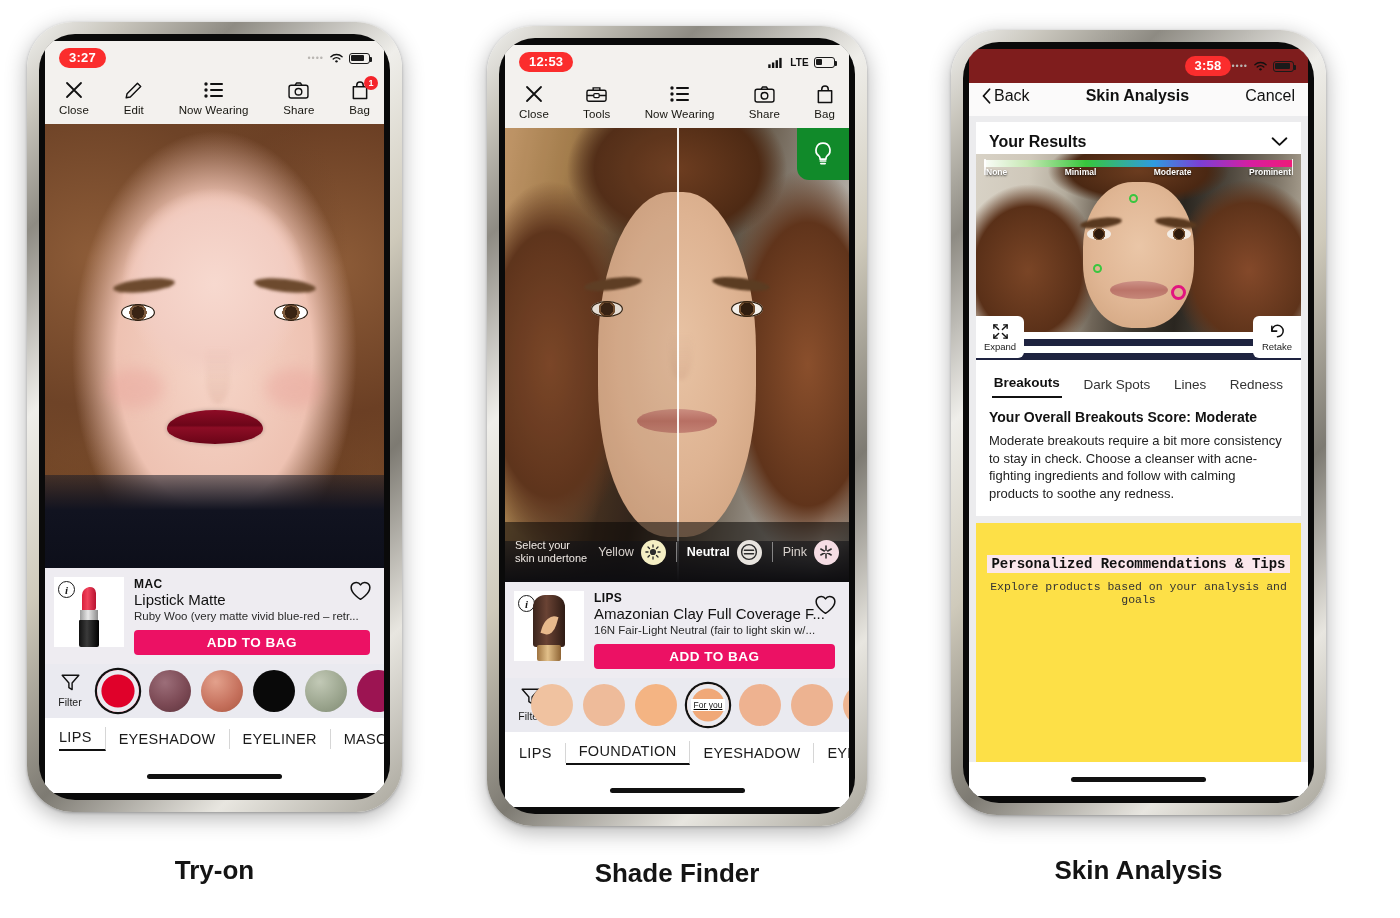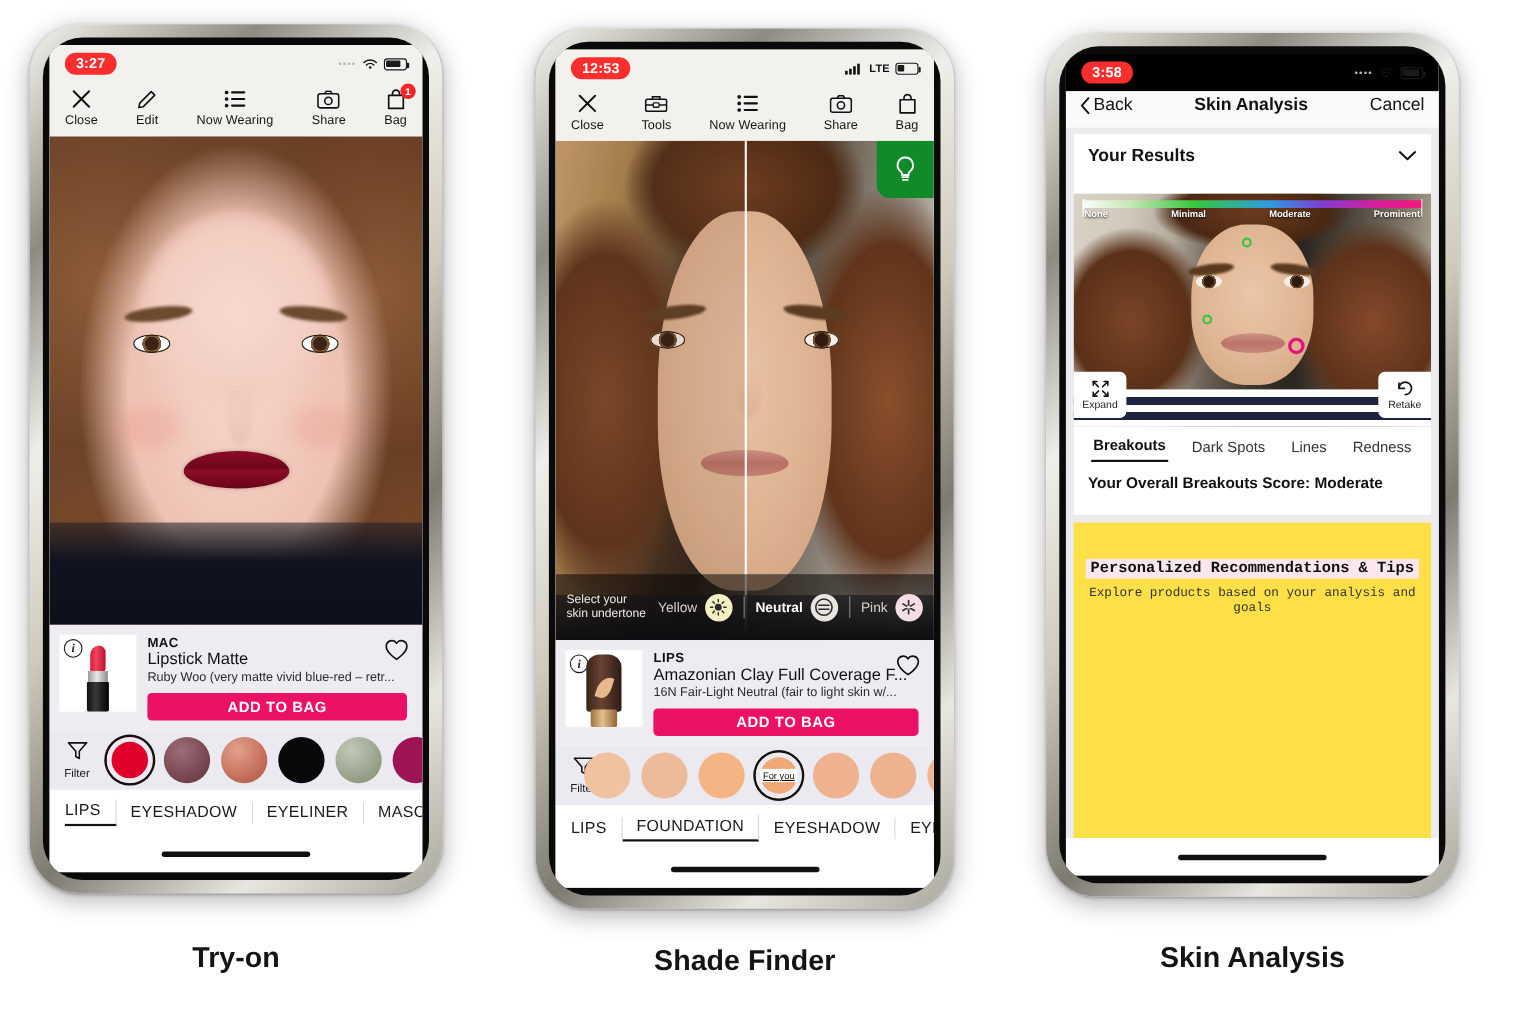--- a/index.html
+++ b/index.html
@@ -39,21 +39,21 @@
   .phone2 { left: 487px; top: 26px;  width: 380px; height: 800px; }
   .phone3 { left: 951px; top: 30px;  width: 375px; height: 785px; }
 
   
   .statusbar {
     height: 34px; flex: 0 0 34px;
     display: flex; align-items: center; justify-content: space-between;
     padding: 0 14px;
     background: #f3f1ee;
   }
-  .statusbar.dark-on-white { background: #000000; }
+  .statusbar.dark-on-white { background: #7f1d1d; justify-content: flex-end; }
   .clock-pill {
     background: #fb2d2d; color: #fff;
     font-size: 13px; font-weight: 700;
     border-radius: 11px; padding: 2px 10px 3px;
     letter-spacing: .2px;
   }
   .status-right { display: flex; align-items: center; gap: 5px; }
   .dots-ic { color: #b9b6b2; font-size: 9px; letter-spacing: 1px; line-height: 1; }
   .lte-txt { font-size: 10px; font-weight: 700; color: #111; letter-spacing: .2px;}
   .batt {
@@ -244,21 +244,21 @@
     flex: 0 0 auto; background: #fbfafa;
     display: flex; align-items: center; justify-content: space-between;
     padding: 4px 13px 11px;
   }
   .nav3 .side { font-size: 16px; color: #111; display:flex; align-items:center; gap:3px; cursor:pointer;}
   .nav3 .title { font-size: 16px; font-weight: 700; color: #111; }
   .body3 { flex: 1 1 auto; background: #ececee; overflow: hidden; display:flex; flex-direction:column; }
   .card3 { background: #fff; margin: 6px 7px 0; flex: 0 0 auto; }
   .results-head {
     display:flex; align-items:center; justify-content:space-between;
-    padding: 11px 13px 25px; cursor:pointer;
+    padding: 11px 13px 3px; cursor:pointer;
   }
   .results-head .t { font-size: 16px; font-weight: 700; color: #111; }
 
   .analysis-photo { position: relative; height: 212px; margin: 0 7px; overflow: hidden; }
   .ap-bg { position:absolute; inset:0; background:
       linear-gradient(95deg,#d8d2c6 0%,#cfc8ba 16%,#b3ab9c 27%,#6f6558 38%,#3e382f 50%,#2a2620 62%,#4d463c 74%,#7e7567 88%,#b6ad9d 100%); }
   .ap-hair { position:absolute; inset:0; background:
       radial-gradient(ellipse 30% 55% at 16% 55%, #7a4526 0%, #5a3018 55%, rgba(90,48,24,0) 74%),
       radial-gradient(ellipse 32% 58% at 84% 55%, #84492a 0%, #5e331a 55%, rgba(94,51,26,0) 74%),
       radial-gradient(ellipse 34% 20% at 50% 8%, #6b3c1f 0%, #4b2813 62%, rgba(75,40,19,0) 82%); }
@@ -730,20 +730,21 @@
 
           <div class="an-tabs">
             <span class="an-tab active">Breakouts</span>
             <span class="an-tab">Dark Spots</span>
             <span class="an-tab">Lines</span>
             <span class="an-tab">Redness</span>
           </div>
 
           <div class="score-card">
             <div class="score-title">Your Overall Breakouts Score: Moderate</div>
+            <div class="score-desc">Moderate breakouts require a bit more consistency to stay in check. Choose a cleanser with acne-fighting ingredients and follow with calming products to soothe any redness.</div>
           </div>
 
           <div class="reco">
             <span class="reco-title">Personalized Recommendations &amp; Tips</span>
             <div class="reco-sub">Explore products based on your analysis and goals</div>
           </div>
 
         </div>
 
         <div class="homebar-wrap">

